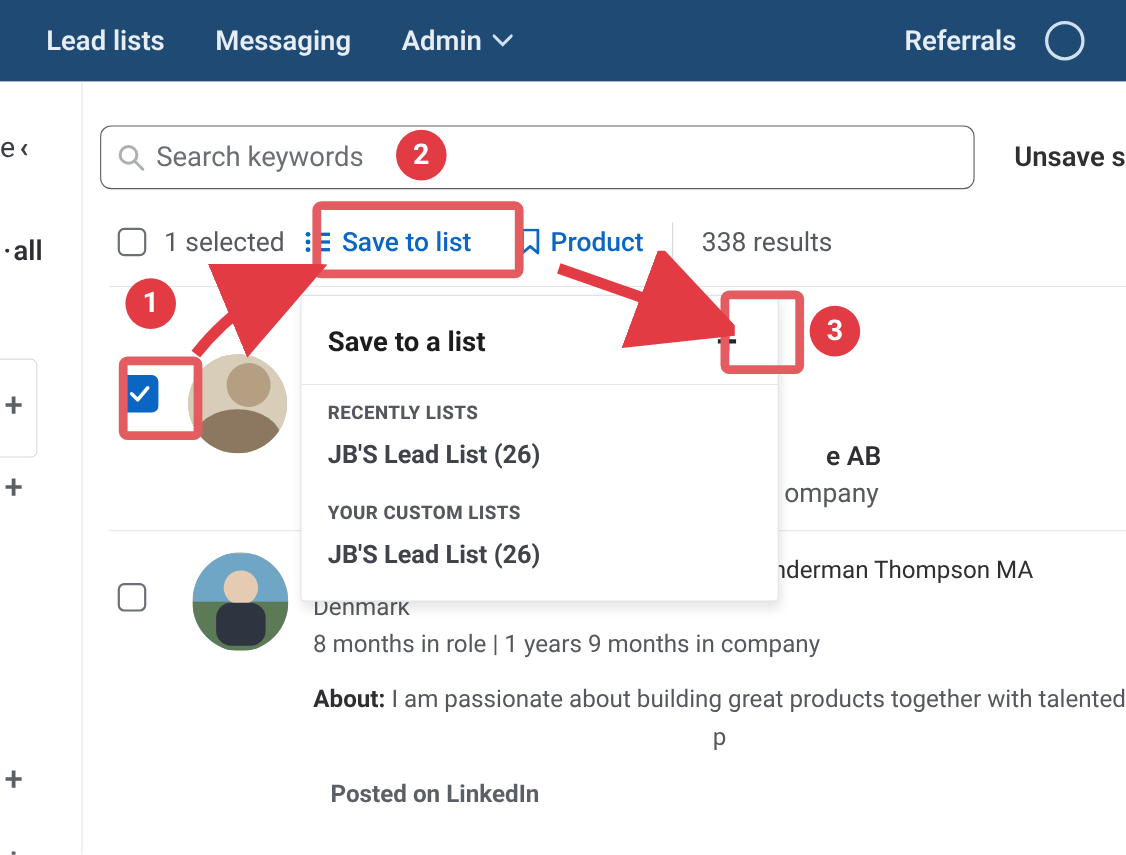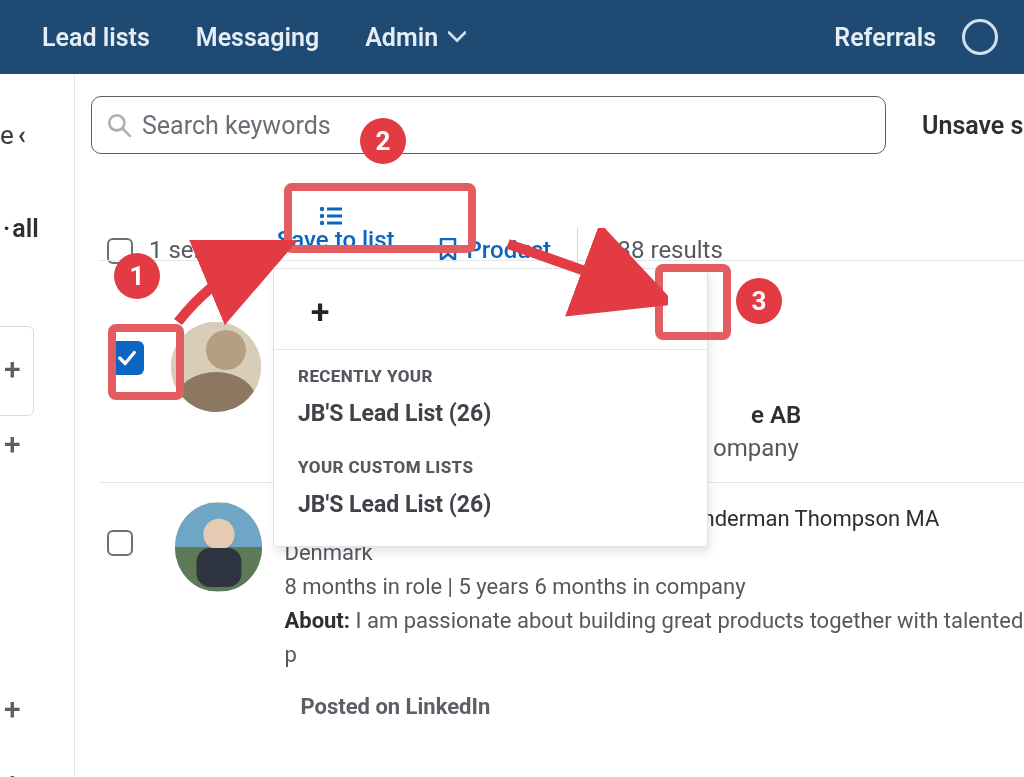--- a/index.html
+++ b/index.html
@@ -1,48 +1,48 @@
 <!DOCTYPE html>
 <html><head>
 <meta charset="utf-8">
 <style>
   * { box-sizing: border-box; margin: 0; padding: 0; }
   body { font-family: -apple-system, BlinkMacSystemFont, "Segoe UI", Roboto, Helvetica, Arial, sans-serif; color: #202124; background: #fff; width: 1024px; height: 777px; overflow: hidden; position: relative; }
 
   
-  .topnav { background: #1f4a73; height: 74px; display: flex; align-items: center; padding: 0 26px 0 42px; color: #e6edf4; font-size: 25px; font-weight: 600; }
+  .topnav { background: #1f4a73; height: 74px; display: flex; align-items: center; padding: 0 38px 0 42px; color: #e6edf4; font-size: 25px; font-weight: 600; }
   .topnav .nav-item { margin-right: 46px; cursor: pointer; }
   .topnav .admin { display: flex; align-items: center; gap: 10px; }
   .topnav .admin svg { width: 18px; height: 12px; }
   .spacer { flex: 1; }
   .help-circle { width: 36px; height: 36px; border: 3px solid #cfe0ef; border-radius: 50%; margin-left: 26px; }
 
   
   .below { position: relative; height: 703px; }
   .left-col { position: absolute; left: 0; top: 0; width: 75px; height: 100%; border-right: 1px solid #e2e5e9; }
   .right-col { position: absolute; left: 75px; top: 0; right: 0; height: 100%; }
 
   
-  .search-row { display: flex; align-items: center; padding: 22px 16px 0 16px; }
+  .search-row { display: flex; align-items: center; padding: 40px 16px 0 16px; }
   .search-box { flex: 0 0 795px; height: 58px; border: 1.5px solid #5b5f66; border-radius: 10px; display: flex; align-items: center; padding: 0 14px; color: #6a6f77; font-size: 25px; }
   .search-box svg { width: 26px; height: 26px; margin-right: 10px; opacity: .55; }
   .saved-s { margin-left: 36px; font-size: 25px; font-weight: 600; color: #2f2f33; white-space: nowrap; }
 
   
   .frag-e { position: absolute; left: 0; top: 46px; font-size: 26px; color: #3a3d42; }
   .frag-e .chev { font-weight: 700; margin-left: 4px; }
   .frag-all { position: absolute; left: 0; top: 140px; font-size: 25px; font-weight: 600; color: #2f2f33; }
   .side-card { position: absolute; left: -8px; top: 252px; width: 42px; height: 90px; border: 1px solid #d7dbe0; border-top-right-radius: 6px; border-bottom-right-radius: 6px; background: #fff; }
   .side-plus { position: absolute; left: 4px; font-size: 30px; font-weight: 500; color: #5b5f66; line-height: 1; }
 
   
-  .toolbar { position: absolute; left: 32px; top: 122px; right: 0; display: flex; align-items: flex-end; font-size: 24px; }
+  .toolbar { position: absolute; left: 32px; top: 122px; right: 0; display: flex; align-items: center; font-size: 24px; }
   .toolbar .cb { width: 26px; height: 26px; border: 2.5px solid #6b6f76; border-radius: 6px; margin-right: 16px; }
   .selected-text { color: #56595f; margin-right: 8px; }
-  .save-btn { display: flex; align-items: center; color: #0a66c2; font-weight: 500; padding: 10px 18px 10px 10px; cursor: pointer; flex-direction: column; }
+  .save-btn { display: flex; align-items: center; color: #0a66c2; font-weight: 500; padding: 10px 18px 10px 10px; cursor: pointer; }
   .list-icon { width: 24px; height: 20px; margin-right: 10px; }
   .unsave-btn { display: flex; align-items: center; color: #0a66c2; font-weight: 500; margin-left: 26px; cursor: pointer; }
   .bookmark-icon { width: 18px; height: 24px; margin-right: 10px; }
   .vsep { width: 1px; height: 36px; background: #d2d6db; margin: 0 26px; }
   .results-text { color: #55585e; }
 
   
   .row-divider { position: absolute; left: 24px; right: 0; height: 1px; background: #e3e6ea; }
 
   .result1 { position: absolute; left: 26px; top: 248px; display: flex; align-items: flex-start; }
@@ -177,33 +177,34 @@
         <svg viewBox="0 0 90 90">
           <rect width="90" height="90" fill="#6fa6c6"></rect>
           <rect y="45" width="90" height="45" fill="#5c7a56"></rect>
           <circle cx="45" cy="32" r="16" fill="#e6cbb3"></circle>
           <rect x="22" y="46" width="46" height="40" rx="14" fill="#2e3440"></rect>
         </svg>
       </div>
       <div class="info">
         <div class="title-line">Head of Product Engineering, Catalyst · Wunderman Thompson MA</div>
         <div>Denmark</div>
-        <div>8 months in role | 5 years 6 months in company</div>
-        <div style="">
+        <div>8 months in role | 1 years 9 months in company</div>
+        <div style="margin-top:16px;text-align:center;">
           <span class="about-lbl">About:</span><span> I am passionate about building great products together with talented p</span>
         </div>
         <div class="posted">Posted on LinkedIn</div>
       </div>
     </div>
 
     <div class="panel">
       <div class="panel-header">
+        <div class="panel-title">Save to a list</div>
         <div class="plus-btn">+</div>
       </div>
-      <div class="panel-section-label">RECENTLY YOUR</div>
+      <div class="panel-section-label">RECENTLY LISTS</div>
       <div class="panel-item">JB'S Lead List (26)</div>
       <div class="panel-section-label">YOUR CUSTOM LISTS</div>
       <div class="panel-item">JB'S Lead List (26)</div>
     </div>
 
   </div>
 </div>
 
 <div class="hl" style="left:108px; top:324px; width:76px; height:76px;"></div>
 <div class="hl" style="left:284px; top:183px; width:192px; height:70px;"></div>

